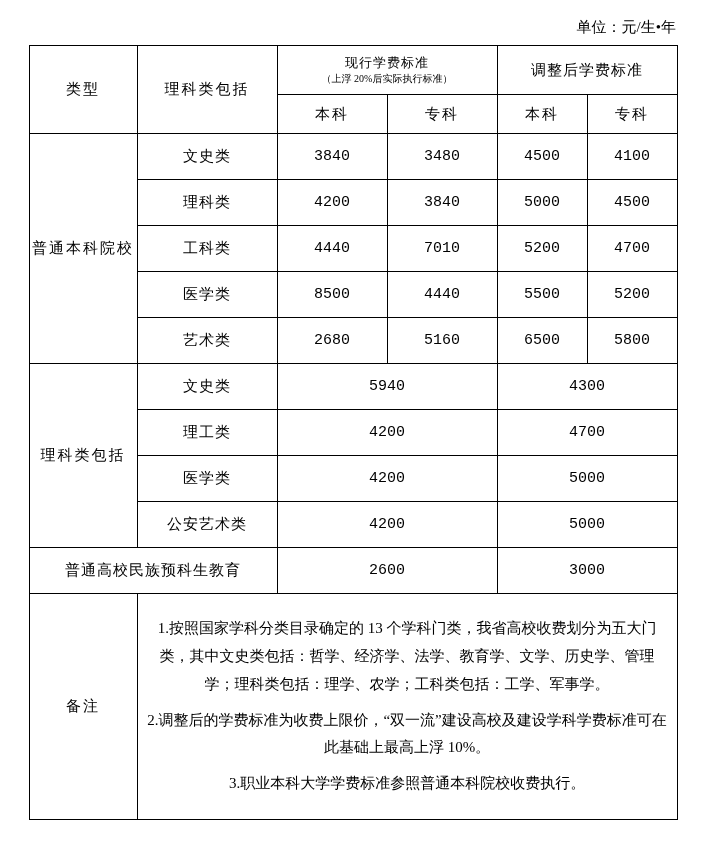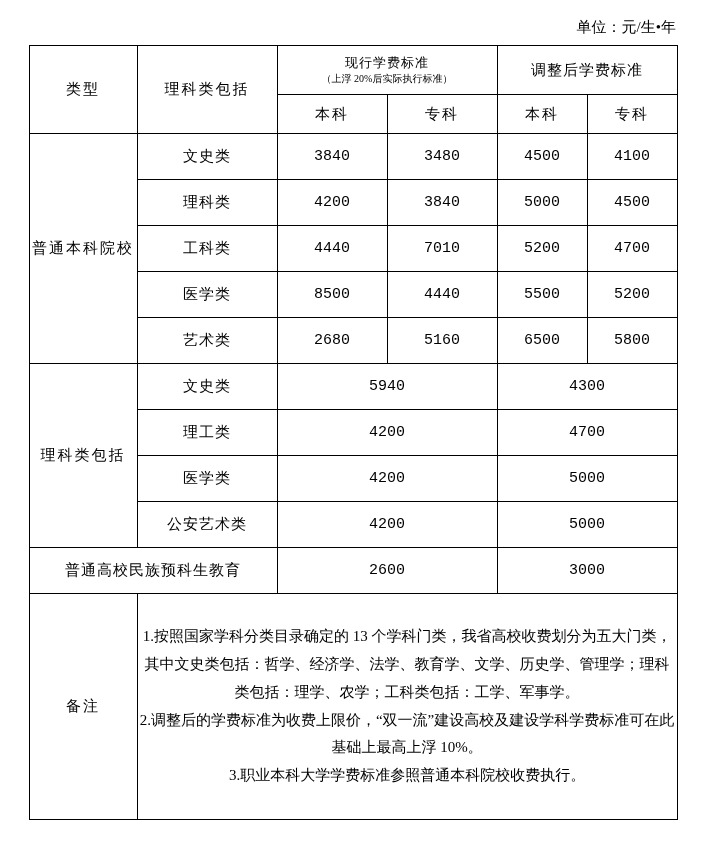--- a/index.html
+++ b/index.html
@@ -103,21 +103,21 @@
     font-size: 16px;
     letter-spacing: 2px;
   }
   .note-body {
     text-align: left;
     font-size: 15px;
     line-height: 1.85;
     padding: 10px 12px 10px 14px;
   }
   .note-body p {
-    margin: 0;
+    margin: 8px;
     text-indent: 0;
   }
 </style>
 </head>
 <body>
 
 <div class="page">
 
 
   <div class="unit-line">单位：元/生•年</div>

